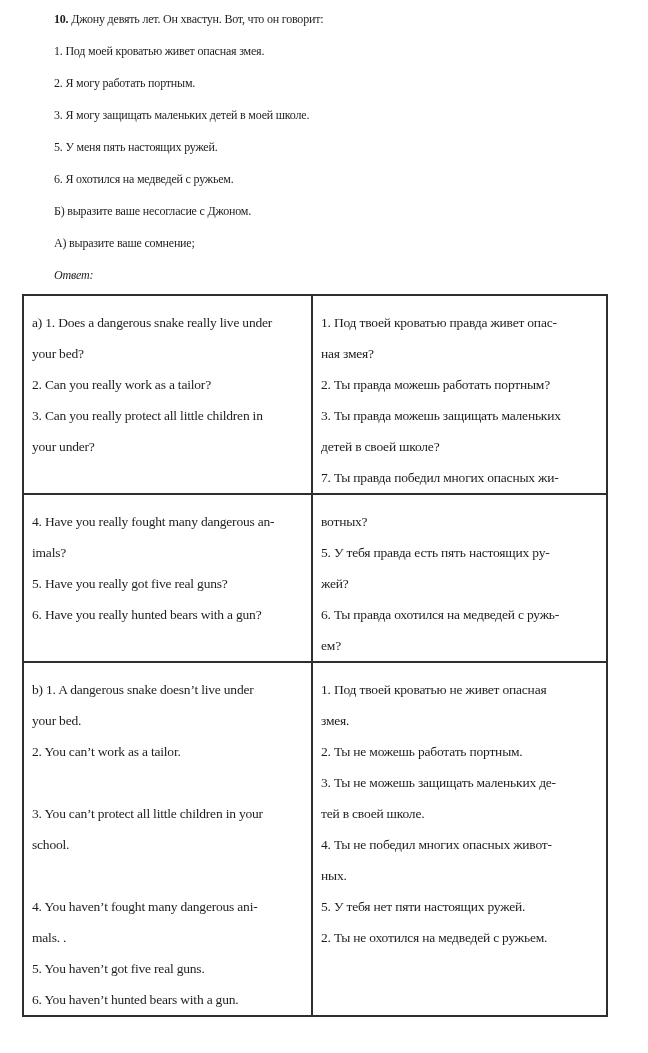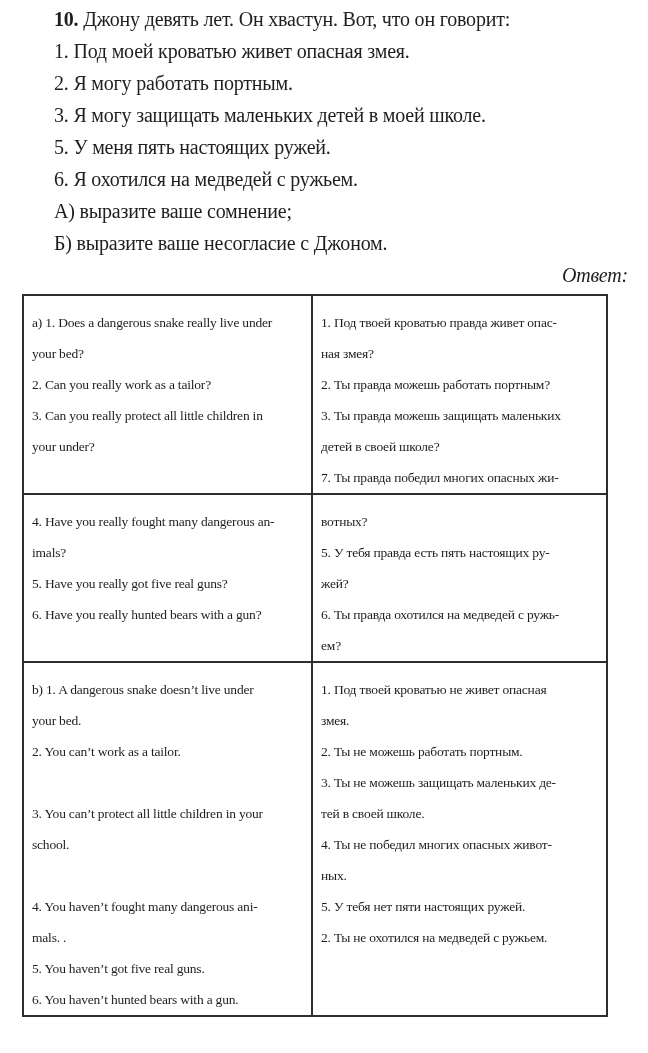--- a/index.html
+++ b/index.html
@@ -11,26 +11,26 @@
     font-family: "Liberation Serif", "DejaVu Serif", serif;
     color: #1e1e1e;
   }
   .page { padding-top: 3px; }
 
   
   .top-block { padding-left: 54px; padding-right: 20px; }
   .top-line,
   .top-block .line {
     line-height: 32px;
-    font-size: 20px;
+    font-size: 12px;
     letter-spacing: -0.2px;
     white-space: nowrap;
   }
   .exercise-number { font-weight: bold; }
-  .answer-label { font-style: italic; text-align: right; }
+  .answer-label { font-style: italic; }
 
   
   table.answer-table {
     border-collapse: collapse;
     table-layout: fixed;
     margin-left: 22px;
     width: 584px;
     margin-top: 3px;
   }
   table.answer-table td {
@@ -65,22 +65,22 @@
 
     <div>
         <div class="line">1. Под моей кроватью живет опасная змея.</div>
         <div class="line">2. Я могу работать портным.</div>
         <div class="line">3. Я могу защищать маленьких детей в моей школе.</div>
         <div class="line">5. У меня пять настоящих ружей.</div>
         <div class="line">6. Я охотился на медведей с ружьем.</div>
       </div>
 
     <div>
+        <div class="line">Б) выразите ваше несогласие с Джоном.</div>
         <div class="line">А) выразите ваше сомнение;</div>
-        <div class="line">Б) выразите ваше несогласие с Джоном.</div>
       </div>
 
     <div class="top-line answer-label">Ответ:</div>
   </div>
 
   <table class="answer-table">
     <tbody>
       <tr class="row-0">
         <td class="cell cell-en">
             <div class="line">a) 1. Does a dangerous snake really live under</div>

